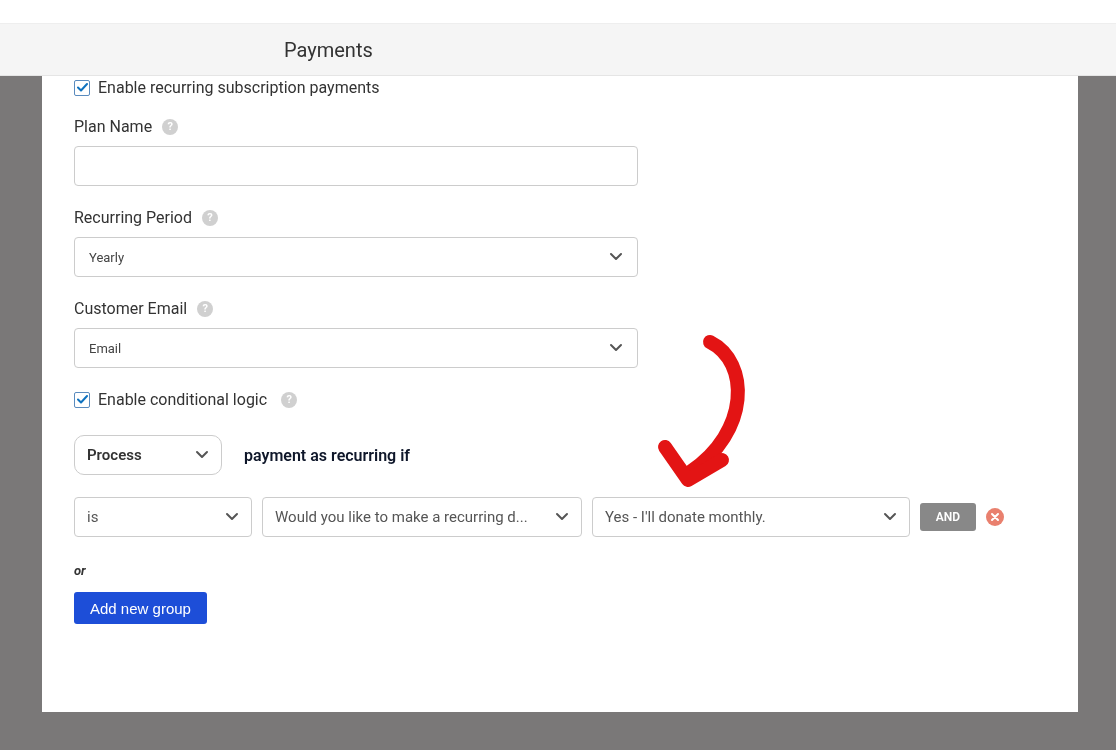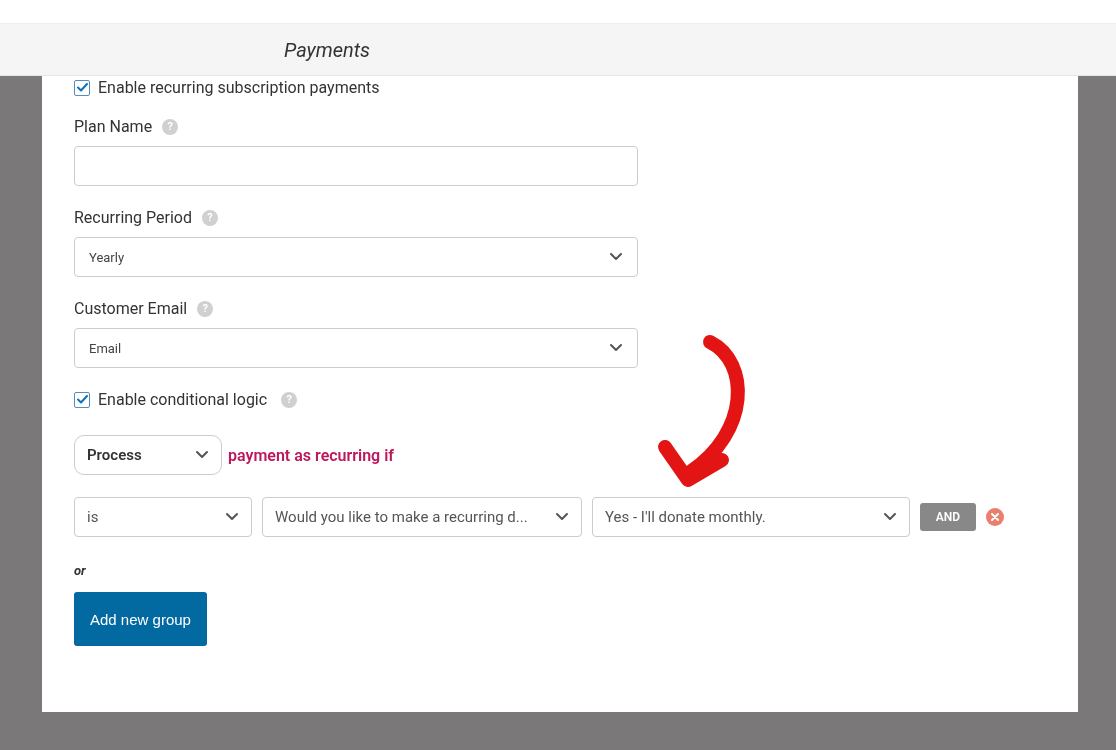--- a/index.html
+++ b/index.html
@@ -33,21 +33,20 @@
     background: #f5f5f5;
     border-bottom: 1px solid #e5e5e5;
     display: flex;
     align-items: center;
   }
   .modal-header-title {
     font-size: 20px;
     font-weight: 400;
     color: #333;
     margin-left: 284px;
-    font-style: italic;
   }
   .modal-body {
     position: absolute;
     top: 76px;
     left: 42px;
     right: 38px;
     bottom: 38px;
     background: #fff;
     padding: 0 32px 30px 32px;
     overflow: hidden;
@@ -135,24 +134,24 @@
     align-items: center;
     justify-content: space-between;
     padding: 0 12px;
     font-size: 15px;
     font-weight: 600;
     color: #333;
     background: #fff;
     cursor: pointer;
   }
   .rule-action-text {
-    margin-left: 6px;
+    margin-left: 22px;
     font-size: 16px;
     font-weight: 600;
-    color: #be185d;
+    color: #0f172a;
   }
 
   .conditions-row {
     display: flex;
     align-items: center;
     gap: 10px;
   }
   .cond-select {
     height: 40px;
     border: 1px solid #ccc;
@@ -208,23 +207,23 @@
     font-weight: 700;
     color: #333;
     font-size: 13px;
   }
 
   .primary-btn {
     margin-top: 14px;
     display: inline-flex;
     align-items: center;
     justify-content: center;
-    height: 54px;
+    height: 32px;
     padding: 0 16px;
-    background: #0369a1;
+    background: #1d4ed8;
     color: #fff;
     border-radius: 3px;
     font-size: 15px;
     cursor: pointer;
     border: none;
   }
 
   .arrow-annotation {
     position: absolute;
     top: 332px;

